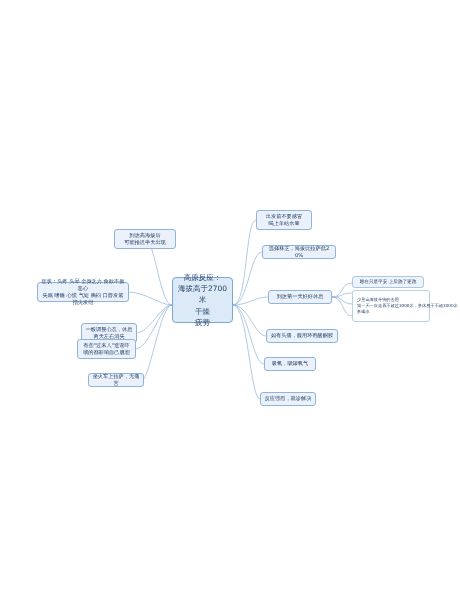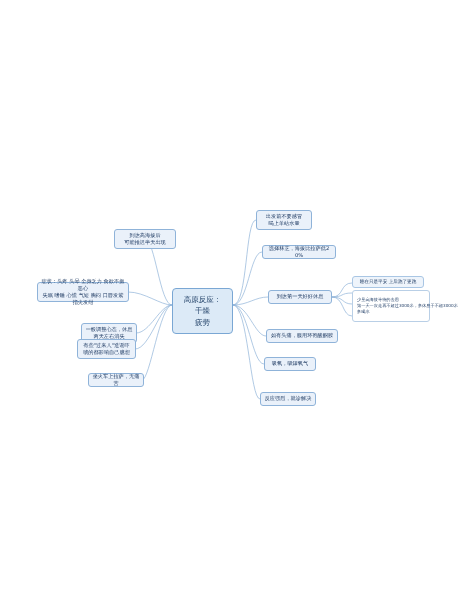--- a/index.html
+++ b/index.html
@@ -101,23 +101,24 @@
       <path d="M233 305 C 248 305, 252 364, 264 364"></path>
       <path d="M233 305 C 248 305, 250 399, 260 399"></path>
 
       <path d="M332 297 C 344 297, 340 283, 352 283"></path>
       <path d="M332 297 C 344 297, 340 293, 352 293"></path>
       <path d="M332 297 C 344 297, 342 304, 352 304"></path>
       <path d="M332 297 C 344 297, 342 316, 352 316"></path>
     </g>
   </svg>
 
-  <div class="node center" style="left:172px; top:288px; width:61px; height:46px;">
+  <div class="node center" style="left:172px; top:277px; width:61px; height:46px;">
     <span class="txt">
       <span class="ln">高原反应：</span>
+      <span class="ln">海拔高于2700米</span>
       <span class="ln">干燥</span>
       <span class="ln">疲劳</span>
     </span>
   </div>
 
   <div class="node l1" style="left:114px; top:229px; width:62px; height:20px;">
     <span class="txt">
       <span class="ln">到达高海拔后</span>
       <span class="ln">可能推迟半天出现</span>
     </span>

